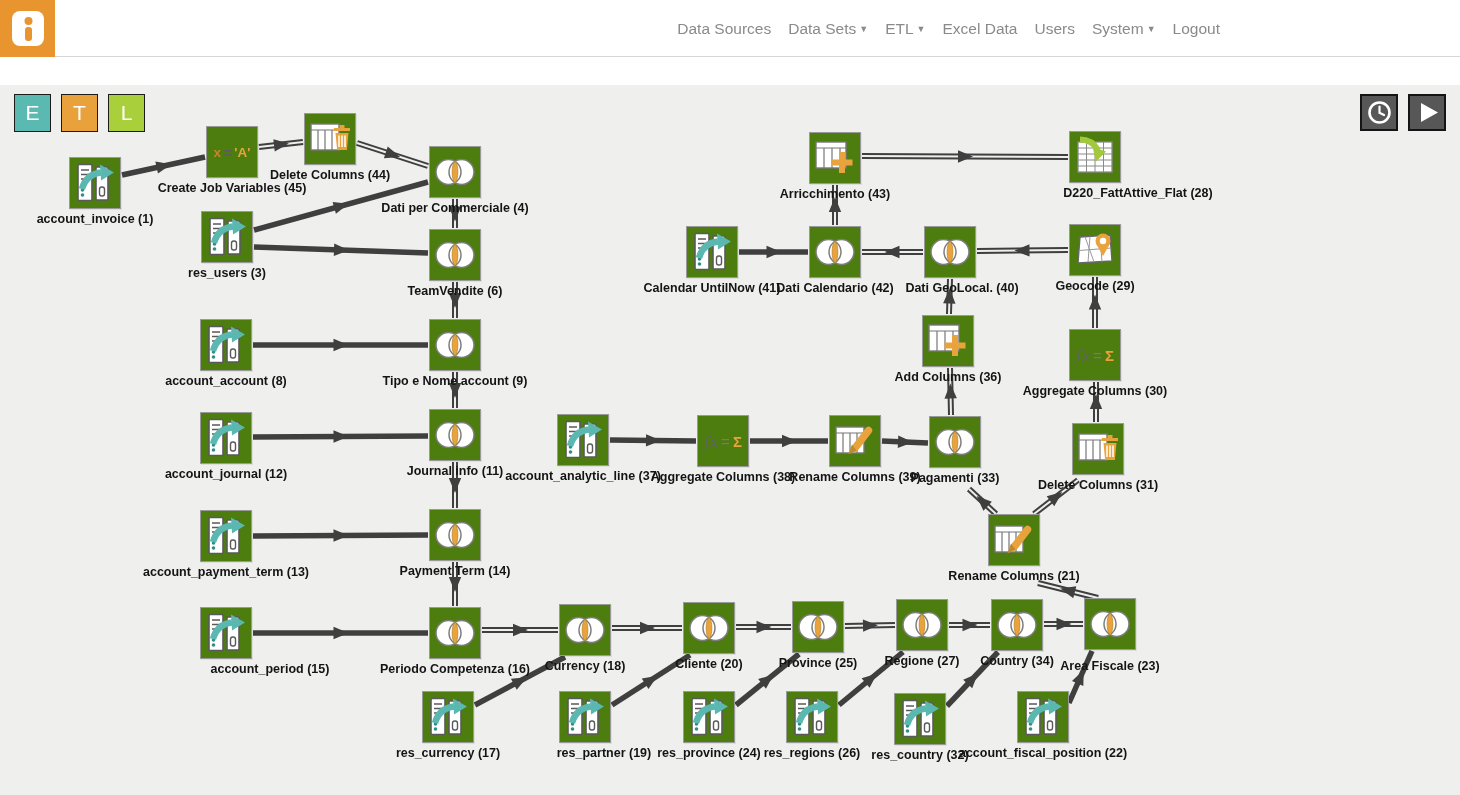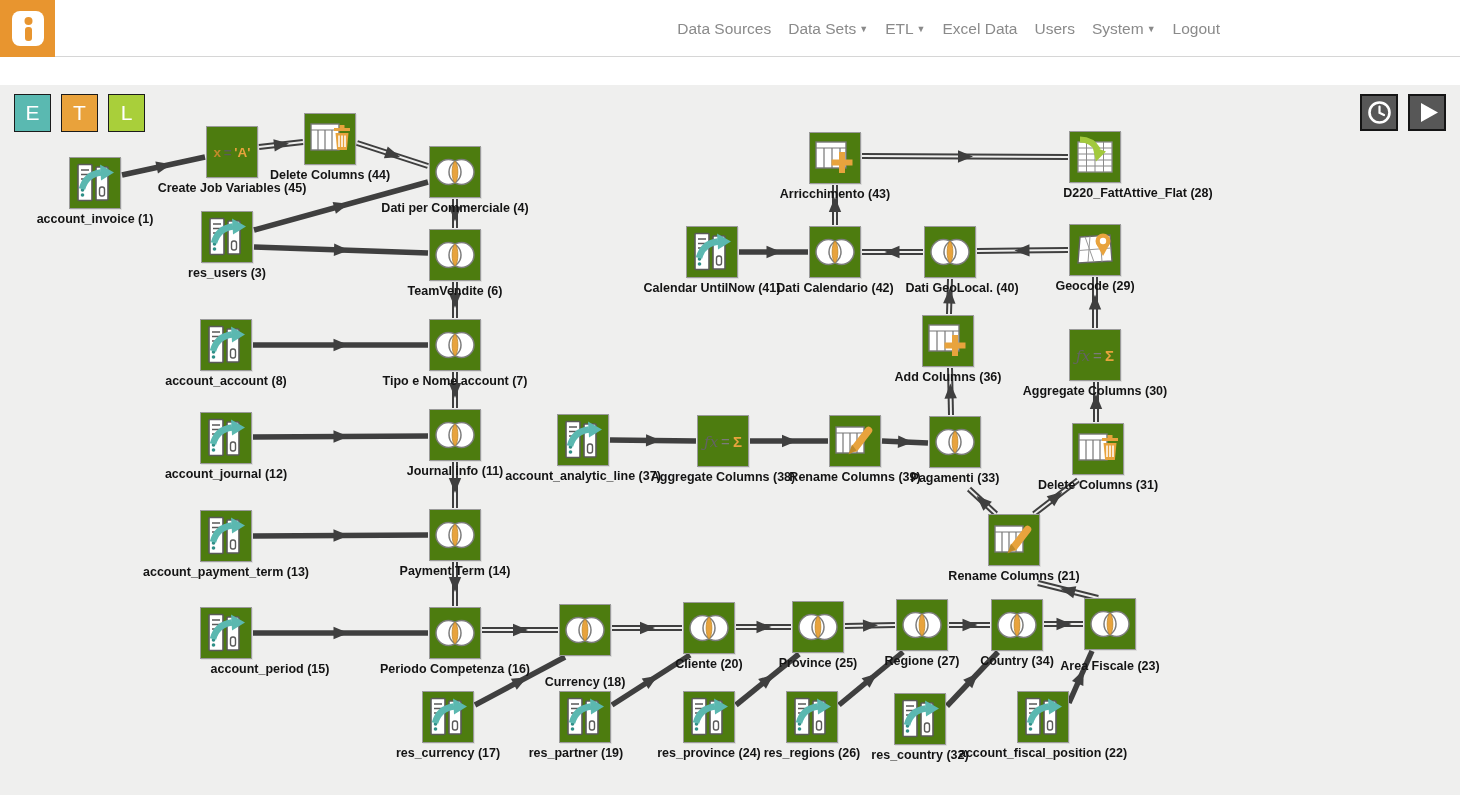--- a/index.html
+++ b/index.html
@@ -338,21 +338,21 @@
         <div class="node-caption" style="left: 226px; top: 289px;">account_account (8)</div>
         <div class="node" style="left: 429px; top: 234px;">
           <svg width="44" height="44" viewBox="0 0 44 44" xmlns="http://www.w3.org/2000/svg">
    <circle cx="15.5" cy="22" r="12.5" fill="#fff"></circle>
    <circle cx="28.5" cy="22" r="12.5" fill="#fff"></circle>
    <circle cx="15.5" cy="22" r="12.5" fill="none" stroke="#7d7d7d" stroke-width="1.5"></circle>
    <circle cx="28.5" cy="22" r="12.5" fill="none" stroke="#7d7d7d" stroke-width="1.5"></circle>
    <path d="M22 11.2 C 25.8 14.5, 25.8 29.5, 22 32.8 C 18.2 29.5, 18.2 14.5, 22 11.2 Z" fill="#E8A33D" stroke="#C08A2A" stroke-width="0.8"></path>
           </svg>
         </div>
-        <div class="node-caption" style="left: 455px; top: 289px;">Tipo e Nome account (7)</div>
+        <div class="node-caption" style="left: 455px; top: 289px;">Tipo e Nome account (9)</div>
         <div class="node" style="left: 200px; top: 327px;">
           <svg width="44" height="44" viewBox="0 0 44 44" xmlns="http://www.w3.org/2000/svg">
    <rect x="5" y="3.5" width="14" height="36" rx="1" fill="#fff" stroke="#5a5a5a" stroke-width="1.6"></rect>
    <path d="M8 9h8 M8 13.5h8 M8 18h6" stroke="#5a5a5a" stroke-width="1.5"></path>
    <circle cx="9.5" cy="29" r="1.8" fill="#2F8F87"></circle>
    <circle cx="9.5" cy="34" r="1.8" fill="#2F8F87"></circle>
    <rect x="23" y="6" width="12" height="33" rx="1" fill="#fff" stroke="#5a5a5a" stroke-width="1.6"></rect>
    <rect x="26.5" y="26" width="5" height="9" rx="2.2" fill="#fff" stroke="#5a5a5a" stroke-width="1.4"></rect>
    <path d="M9 28 C 12 17, 19 12.5, 28 11.5" fill="none" stroke="#5BB8B0" stroke-width="6.5"></path>
    <polygon points="27,3.5 41,11.5 28,19.5" fill="#5BB8B0"></polygon>
@@ -430,34 +430,34 @@
         <div class="node-caption" style="left: 448px; top: 661px;">res_currency (17)</div>
         <div class="node" style="left: 559px; top: 519px;">
           <svg width="44" height="44" viewBox="0 0 44 44" xmlns="http://www.w3.org/2000/svg">
    <circle cx="15.5" cy="22" r="12.5" fill="#fff"></circle>
    <circle cx="28.5" cy="22" r="12.5" fill="#fff"></circle>
    <circle cx="15.5" cy="22" r="12.5" fill="none" stroke="#7d7d7d" stroke-width="1.5"></circle>
    <circle cx="28.5" cy="22" r="12.5" fill="none" stroke="#7d7d7d" stroke-width="1.5"></circle>
    <path d="M22 11.2 C 25.8 14.5, 25.8 29.5, 22 32.8 C 18.2 29.5, 18.2 14.5, 22 11.2 Z" fill="#E8A33D" stroke="#C08A2A" stroke-width="0.8"></path>
           </svg>
         </div>
-        <div class="node-caption" style="left: 585px; top: 574px; margin-top: 16px;">Currency (18)</div>
+        <div class="node-caption" style="left: 585px; top: 574px;">Currency (18)</div>
         <div class="node" style="left: 559px; top: 606px;">
           <svg width="44" height="44" viewBox="0 0 44 44" xmlns="http://www.w3.org/2000/svg">
    <rect x="5" y="3.5" width="14" height="36" rx="1" fill="#fff" stroke="#5a5a5a" stroke-width="1.6"></rect>
    <path d="M8 9h8 M8 13.5h8 M8 18h6" stroke="#5a5a5a" stroke-width="1.5"></path>
    <circle cx="9.5" cy="29" r="1.8" fill="#2F8F87"></circle>
    <circle cx="9.5" cy="34" r="1.8" fill="#2F8F87"></circle>
    <rect x="23" y="6" width="12" height="33" rx="1" fill="#fff" stroke="#5a5a5a" stroke-width="1.6"></rect>
    <rect x="26.5" y="26" width="5" height="9" rx="2.2" fill="#fff" stroke="#5a5a5a" stroke-width="1.4"></rect>
    <path d="M9 28 C 12 17, 19 12.5, 28 11.5" fill="none" stroke="#5BB8B0" stroke-width="6.5"></path>
    <polygon points="27,3.5 41,11.5 28,19.5" fill="#5BB8B0"></polygon>
           </svg>
         </div>
-        <div class="node-caption" style="left: 576px; top: 661px;">res_partner (19)</div>
+        <div class="node-caption" style="left: 604px; top: 661px;">res_partner (19)</div>
         <div class="node" style="left: 683px; top: 517px;">
           <svg width="44" height="44" viewBox="0 0 44 44" xmlns="http://www.w3.org/2000/svg">
    <circle cx="15.5" cy="22" r="12.5" fill="#fff"></circle>
    <circle cx="28.5" cy="22" r="12.5" fill="#fff"></circle>
    <circle cx="15.5" cy="22" r="12.5" fill="none" stroke="#7d7d7d" stroke-width="1.5"></circle>
    <circle cx="28.5" cy="22" r="12.5" fill="none" stroke="#7d7d7d" stroke-width="1.5"></circle>
    <path d="M22 11.2 C 25.8 14.5, 25.8 29.5, 22 32.8 C 18.2 29.5, 18.2 14.5, 22 11.2 Z" fill="#E8A33D" stroke="#C08A2A" stroke-width="0.8"></path>
           </svg>
         </div>
         <div class="node-caption" style="left: 709px; top: 572px;">Cliente (20)</div>

